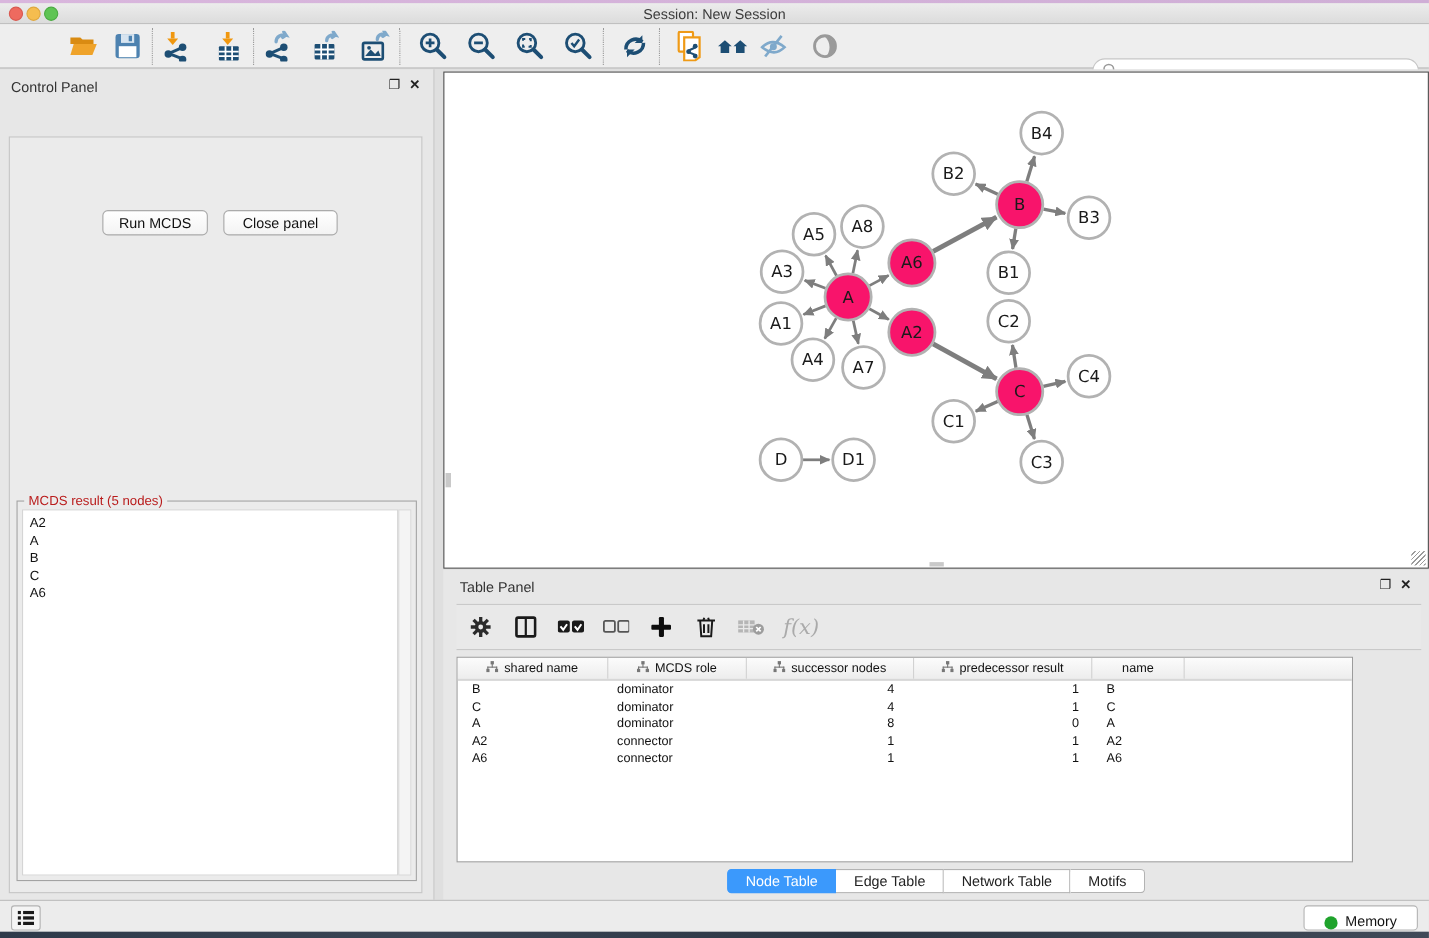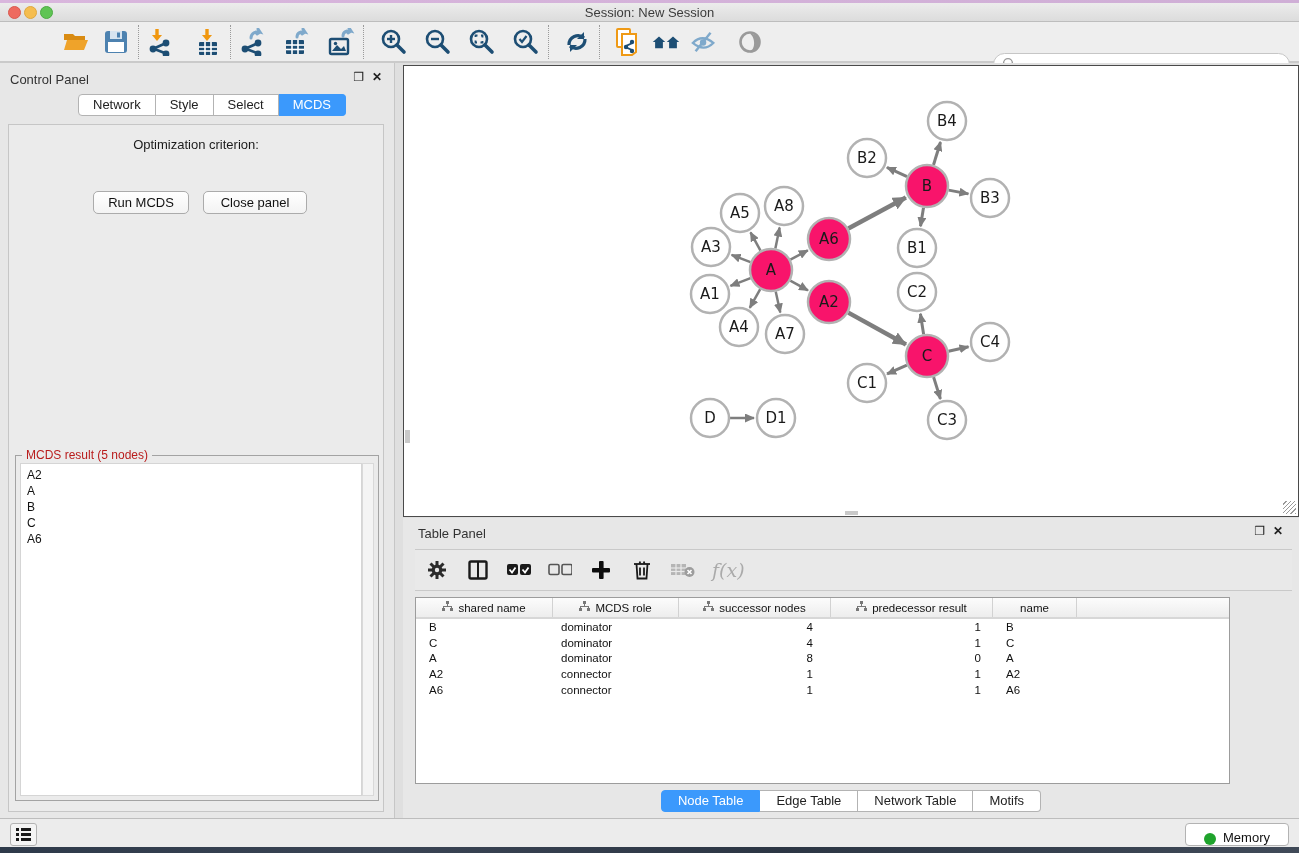--- a/index.html
+++ b/index.html
@@ -263,28 +263,21 @@
 </div>
 
 <div id="main" class="abs">
 
   <div id="control-panel" class="abs">
     <div id="cp-header">Control Panel</div>
     <div class="win-ctrls">
       <span>❐</span>
       <span style="font-weight:bold;">✕</span>
     </div>
-    <div id="cp-tabs">
-        <div class="seg">Network</div>
-        <div class="seg">Style</div>
-        <div class="seg">Select</div>
-        <div class="seg active">MCDS</div>
-      </div>
     <div id="cp-body">
-      <div id="opt-label">Optimization criterion:</div>
       <div class="btn" id="run-btn">Run MCDS</div>
       <div class="btn" id="close-btn">Close panel</div>
       <div id="mcds-fieldset">
         <div id="mcds-legend">MCDS result (5 nodes)</div>
         <div id="mcds-list">
             <div>A2</div>
             <div>A</div>
             <div>B</div>
             <div>C</div>
             <div>A6</div>

